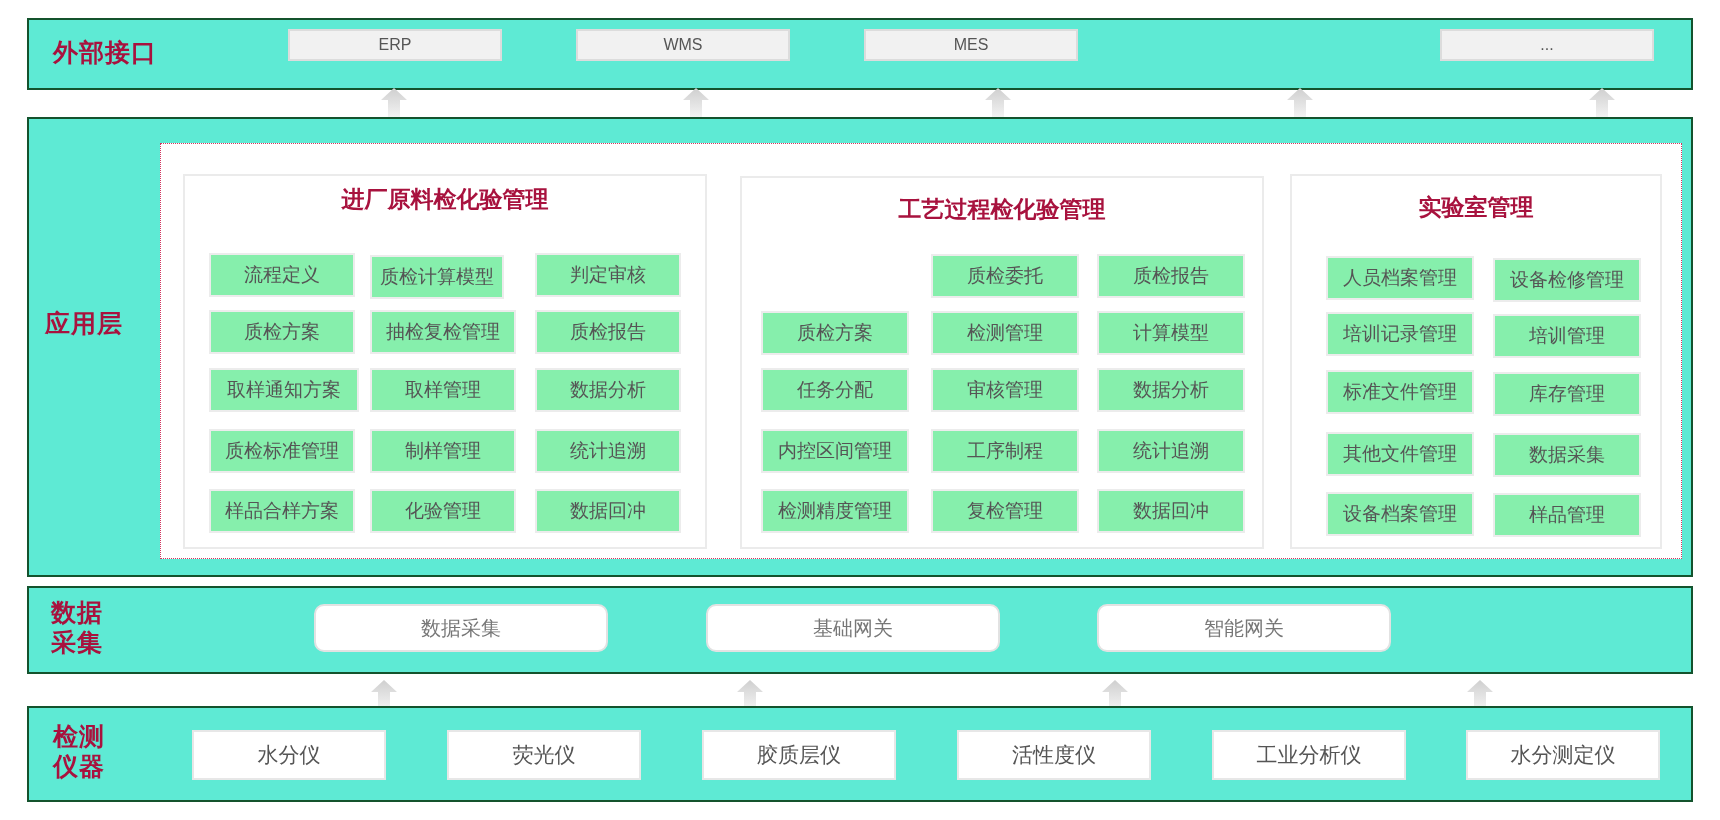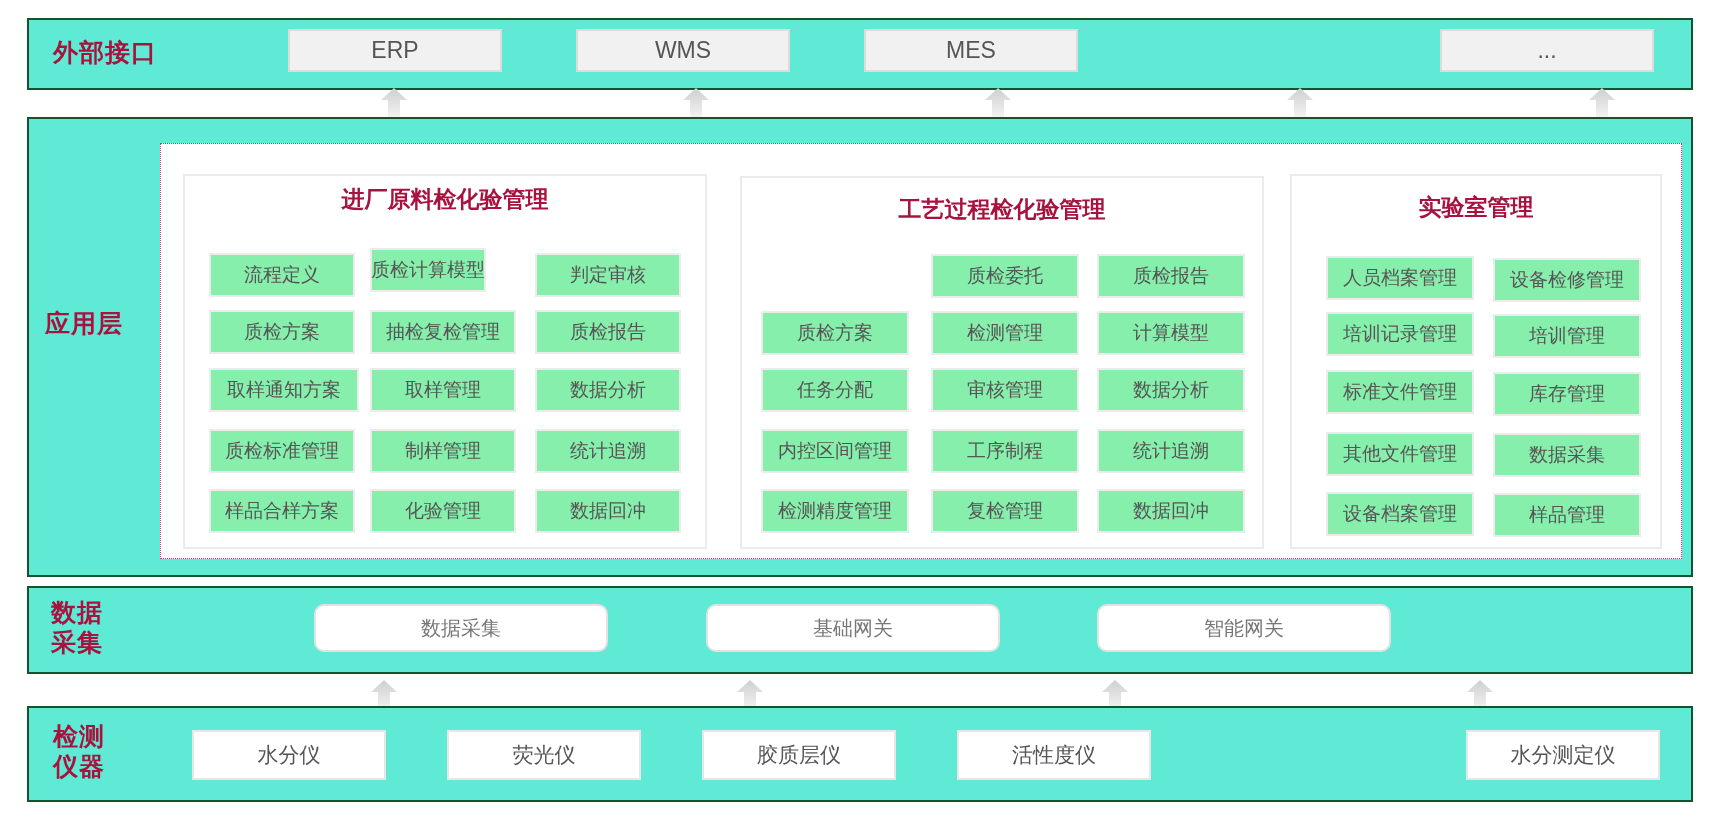--- a/index.html
+++ b/index.html
@@ -1,19 +1,19 @@
 <!DOCTYPE html>
 <html><head>
 <meta charset="utf-8">
 <style>
   html, body { margin: 0; padding: 0; background: #ffffff; }
   body { width: 1720px; height: 820px; position: relative; font-family: "DejaVu Sans", "Liberation Sans", sans-serif; overflow: hidden; }
   .layer { position: absolute; left: 27px; width: 1666px; background: #5eead4; border: 2px solid #14532d; box-sizing: border-box; }
   .layer-label { position: absolute; color: #a8123e; font-weight: bold; font-size: 25px; line-height: 30px; letter-spacing: 1px; }
-  .ext-box { position: absolute; top: 9px; width: 214px; height: 43px; background: #f1f1f1; border: 2px solid #dcdcdc; box-sizing: border-box; display: flex; align-items: center; justify-content: center; color: #555; font-size: 23px; font-family: "Liberation Sans", sans-serif; }
+  .ext-box { position: absolute; top: 9px; width: 214px; height: 32px; background: #f1f1f1; border: 2px solid #dcdcdc; box-sizing: border-box; display: flex; align-items: center; justify-content: center; color: #555; font-size: 16px; font-family: "Liberation Sans", sans-serif; }
   .arrow { position: absolute; width: 26px; height: 30px; }
   .dotted-frame { position: absolute; left: 160px; top: 143px; width: 1522px; height: 416px; border: 1px dotted #d3345f; box-sizing: border-box; background: #ffffff; }
   .module { position: absolute; background: #fff; border: 2px solid #ebebeb; box-sizing: border-box; }
   .module-title { position: absolute; left: 0; right: 0; text-align: center; color: #a8123e; font-weight: bold; font-size: 23px; }
   .item { position: absolute; height: 44px; background: #86efac; border: 2px solid #ececec; box-sizing: border-box; display: flex; align-items: center; justify-content: center; color: #555; font-size: 19px; white-space: nowrap; }
   .pill { position: absolute; top: 16px; width: 294px; height: 48px; background: #fff; border: 2px solid #e2e2e2; border-radius: 10px; box-sizing: border-box; display: flex; align-items: center; justify-content: center; color: #777; font-size: 20px; }
   .inst { position: absolute; top: 22px; width: 194px; height: 50px; background: #fff; border: 2px solid #e7e7e7; box-sizing: border-box; display: flex; align-items: center; justify-content: center; color: #555; font-size: 21px; }
 </style>
 </head>
 <body>
@@ -53,21 +53,21 @@
 
 <div class="layer" style="top:117px; height:460px;">
   <div class="layer-label" style="left:16px; top:190px;">应用层</div>
 </div>
 
 <div class="dotted-frame">
 
   <div class="module" style="left:22px; top:30px; width:524px; height:375px;">
     <div class="module-title" style="top:8px;">进厂原料检化验管理</div>
     <div class="item" style="left:24px; top:77px; width:146px;">流程定义</div>
-    <div class="item" style="left:185px; top:72px; width:116px;font-family:Liberation Serif, serif;">质检计算模型</div>
+    <div class="item" style="left:185px; top:79px; width:134px;font-family:Liberation Serif, serif;">质检计算模型</div>
     <div class="item" style="left:350px; top:77px; width:146px;">判定审核</div>
     <div class="item" style="left:24px; top:134px; width:146px;">质检方案</div>
     <div class="item" style="left:185px; top:134px; width:146px;">抽检复检管理</div>
     <div class="item" style="left:350px; top:134px; width:146px;">质检报告</div>
     <div class="item" style="left:185px; top:192px; width:146px;">取样管理</div>
     <div class="item" style="left:24px; top:192px; width:150px;">取样通知方案</div>
     <div class="item" style="left:350px; top:192px; width:146px;">数据分析</div>
     <div class="item" style="left:24px; top:253px; width:146px;">质检标准管理</div>
     <div class="item" style="left:185px; top:253px; width:146px;">制样管理</div>
     <div class="item" style="left:350px; top:253px; width:146px;">统计追溯</div>
@@ -134,14 +134,15 @@
 
 <div class="layer" style="top:706px; height:96px;">
   <div class="layer-label" style="left:24px; top:14px;">
     <div>检测</div>
     <div>仪器</div>
   </div>
   <div class="inst" style="left:163px;">水分仪</div>
   <div class="inst" style="left:418px;">荧光仪</div>
   <div class="inst" style="left:673px;">胶质层仪</div>
   <div class="inst" style="left:928px;">活性度仪</div>
+  <div class="inst" style="left:1183px;">工业分析仪</div>
   <div class="inst" style="left:1437px;">水分测定仪</div>
 </div>
 
 </body></html>

